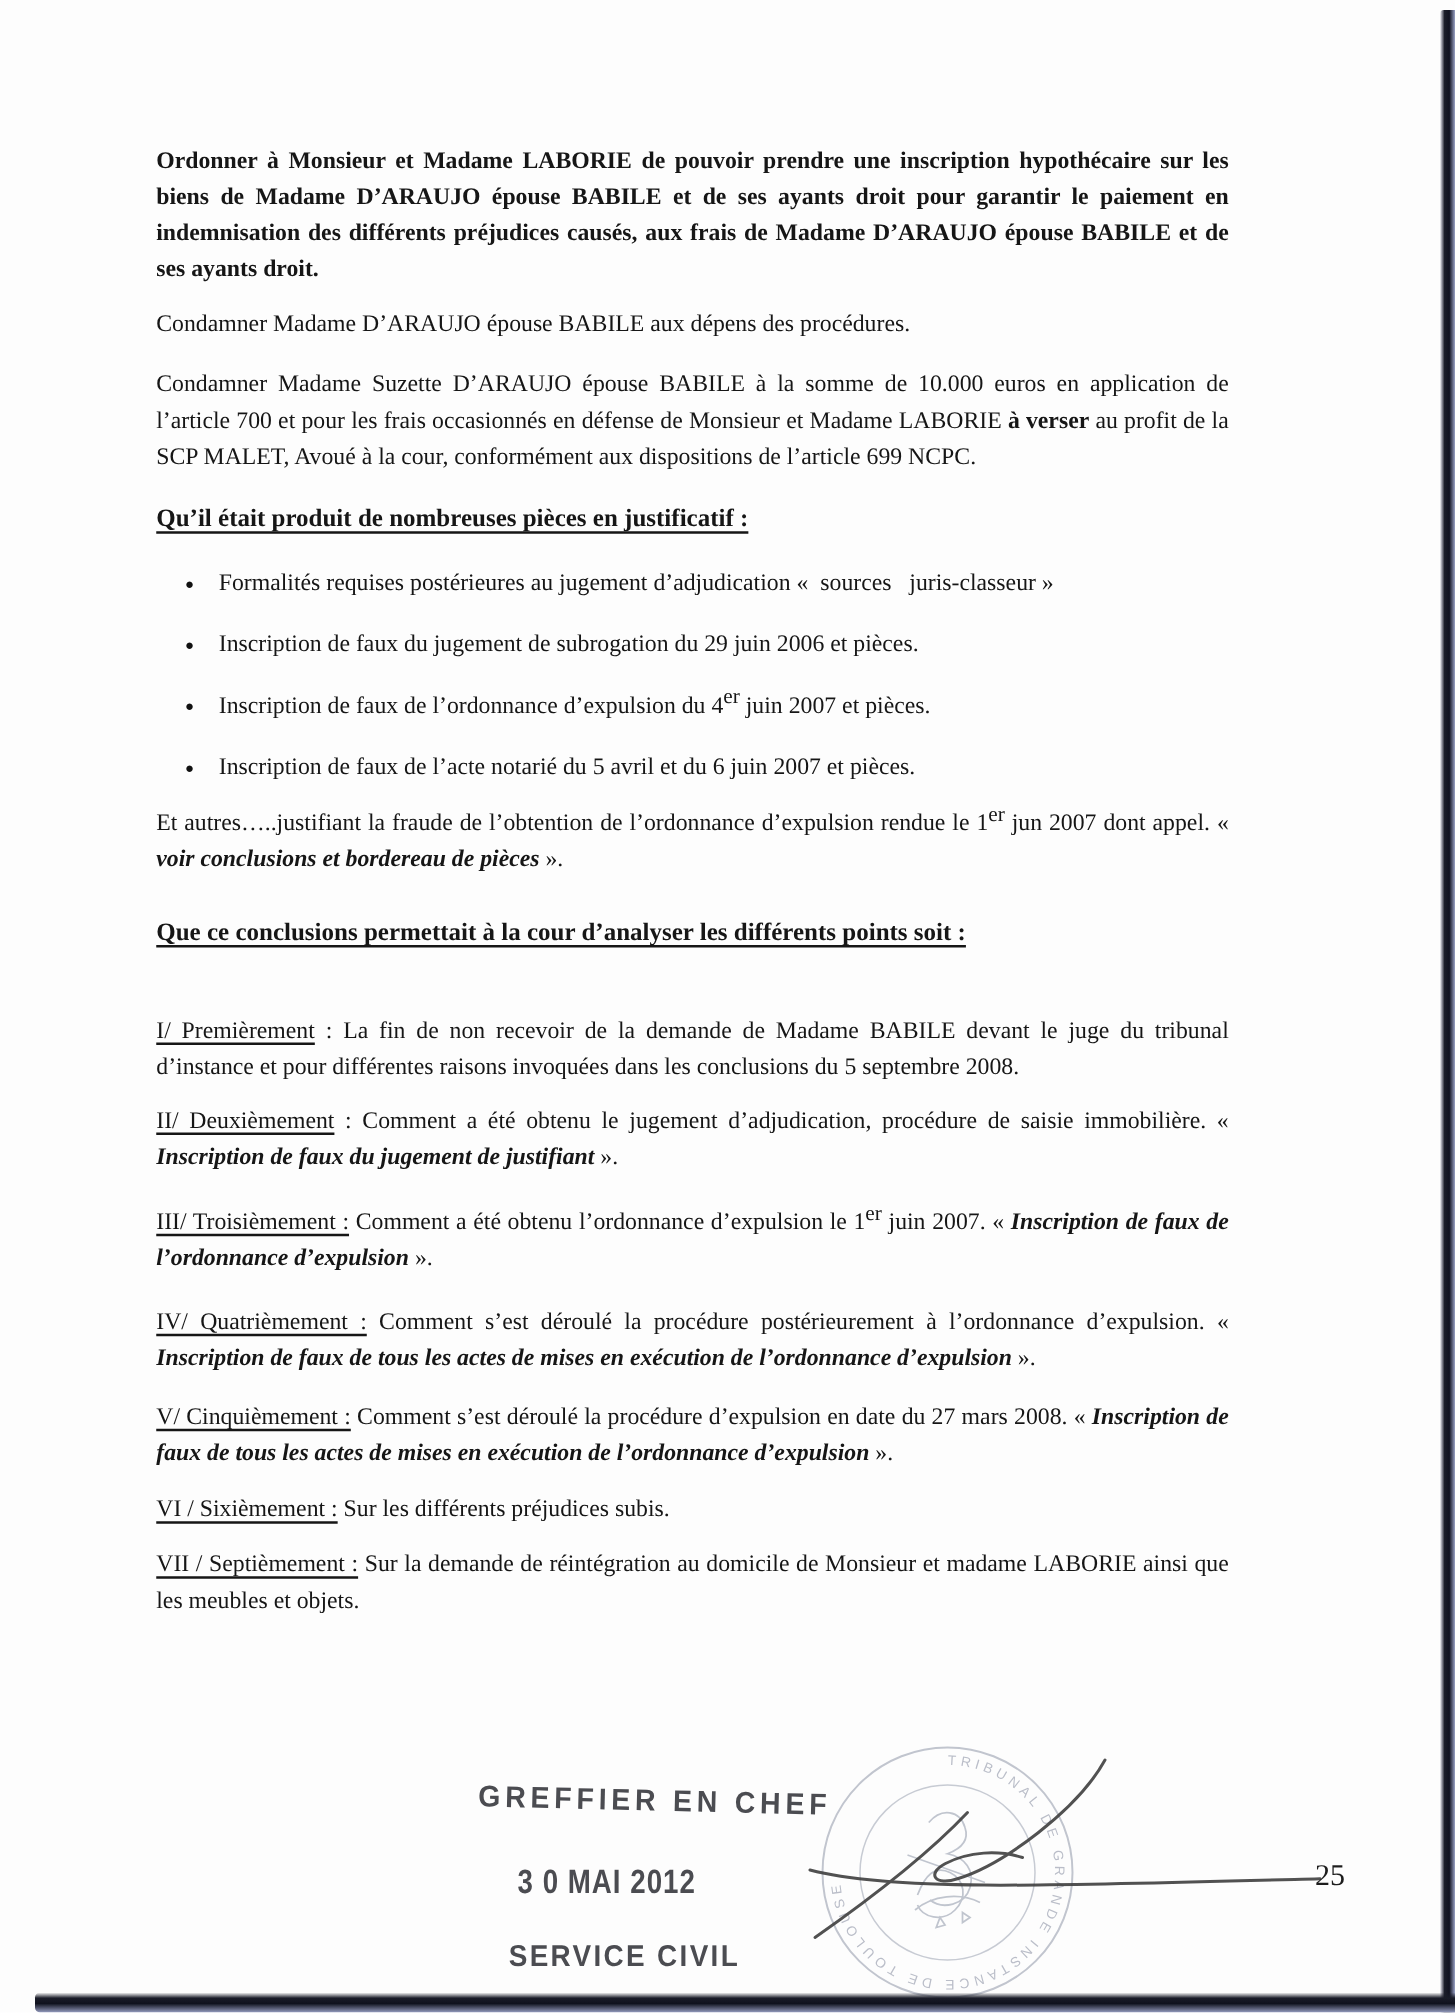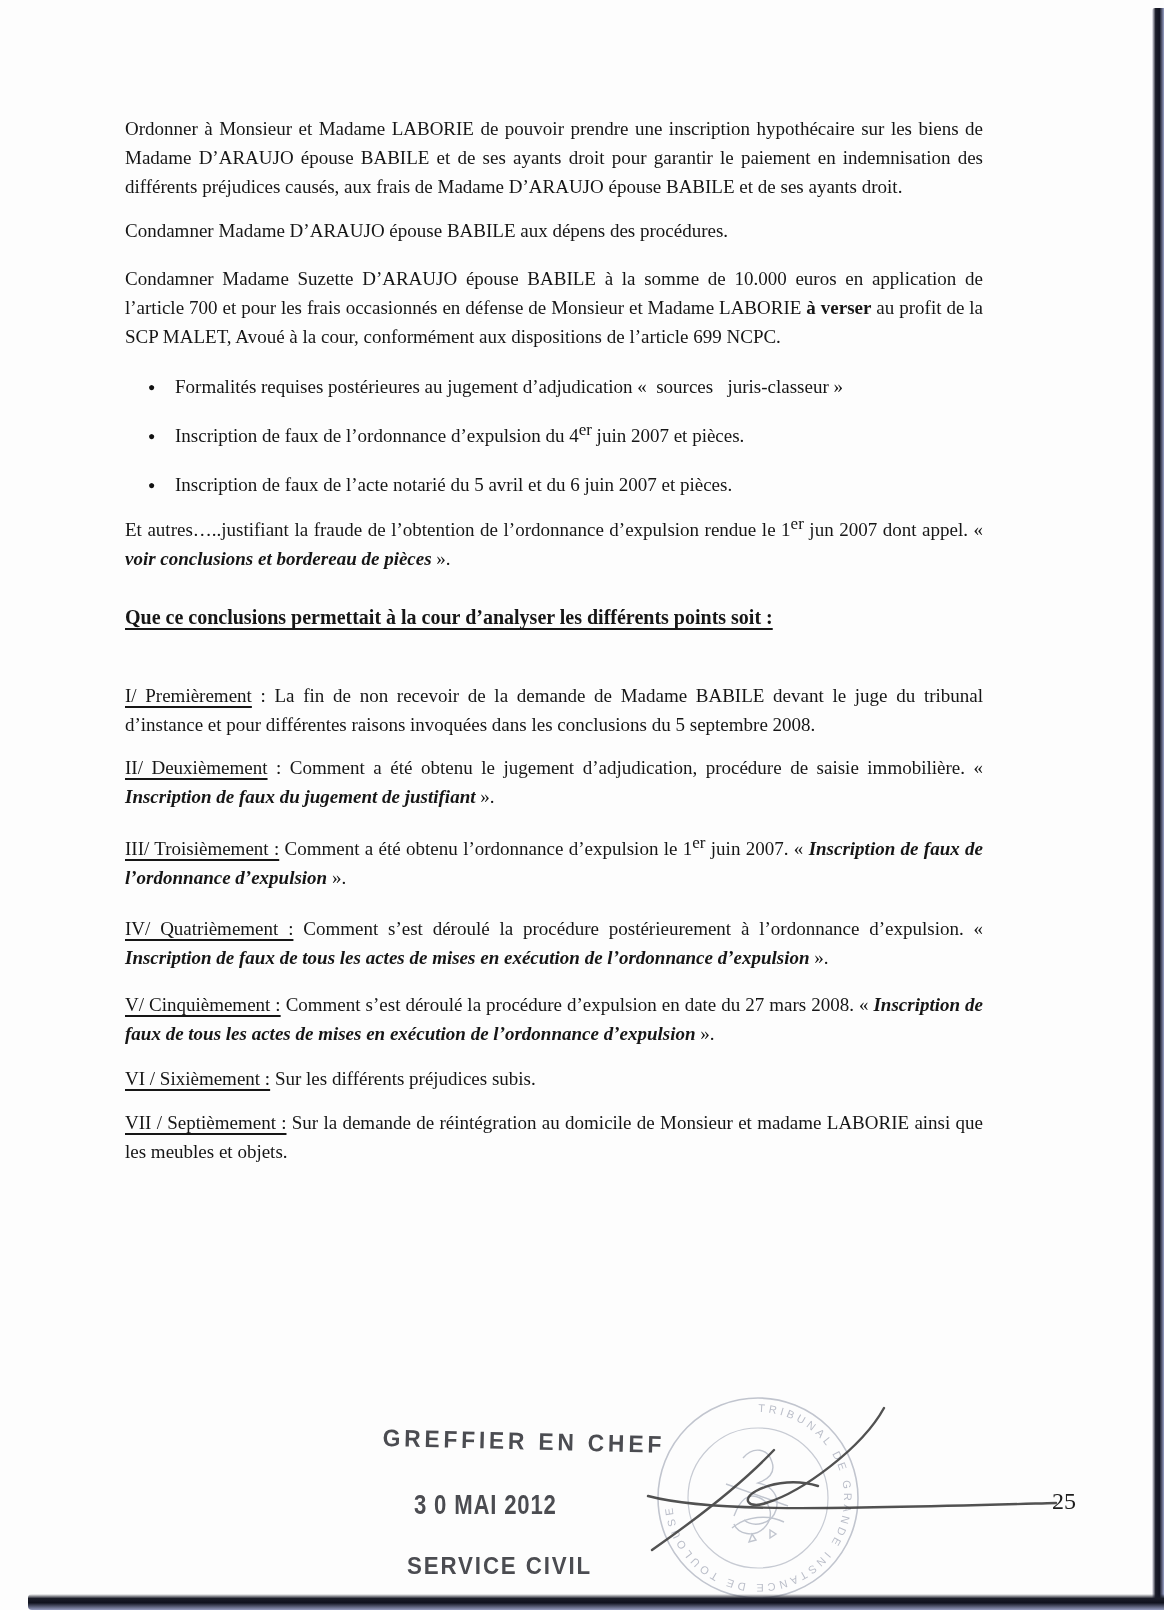--- a/index.html
+++ b/index.html
@@ -25,21 +25,21 @@
     position: absolute; left: 28px; right: 0; bottom: 0; height: 16px;
     background: linear-gradient(to bottom, rgba(185,185,200,0) 0%, #1a1c28 28%, #10121e 55%, #959cc0 100%);
     border-radius: 4px 0 0 4px;
   }
   .content {
     position: absolute; top: 0; left: 125px; width: 858px; padding-top: 114px;
     font-size: 19px; line-height: 29px;
   }
   .content p { margin: 0; text-align: justify; }
   .content p.single { text-align: left; }
-  .p1 { margin-bottom: 15px !important; }
+  .p1 { margin-bottom: 15px !important; font-weight: bold; }
   .p2 { margin-bottom: 19px !important; }
   .p3 { margin-bottom: 21px !important; }
   .heading {
     font-weight: bold; font-size: 20px; text-align: left !important;
     text-decoration: underline; text-decoration-thickness: 2px; text-underline-offset: 4px;
   }
   .h1 { margin-bottom: 22px !important; }
   .h2 { margin-bottom: 49px !important; }
   ul.bullets { margin: 0; padding: 0 0 0 28px; list-style: none; }
   ul.bullets li { position: relative; margin: 0 0 20px 22px; line-height: 29px; }
@@ -85,23 +85,25 @@
 <div class="page">
 
   <div class="content">
 
     <p class="p1">Ordonner à Monsieur et Madame LABORIE de pouvoir prendre une inscription hypothécaire sur les biens de Madame D’ARAUJO épouse BABILE et de ses ayants droit pour garantir le paiement en indemnisation des différents préjudices causés, aux frais de Madame D’ARAUJO épouse BABILE et de ses ayants droit.</p>
 
     <p class="p2 single">Condamner Madame D’ARAUJO épouse BABILE aux dépens des procédures.</p>
 
     <p class="p3"><span>Condamner Madame Suzette D’ARAUJO épouse BABILE à la somme de 10.000 euros en application de l’article 700 et pour les frais occasionnés en défense de Monsieur et Madame LABORIE </span><b>à verser</b><span> au profit de la SCP MALET, Avoué à la cour, conformément aux dispositions de l’article 699 NCPC.</span></p>
 
+    <p class="heading h1">Qu’il était produit de nombreuses pièces en justificatif :</p>
 
     <ul class="bullets">
       <li><span class="prewrap">Formalités requises postérieures au jugement d’adjudication «  sources   juris-classeur »</span></li>
+      <li><span>Inscription de faux du jugement de subrogation du 29 juin 2006 et pièces.</span></li>
       <li><span>Inscription de faux de l’ordonnance d’expulsion du 4</span><sup>er</sup><span> juin 2007 et pièces.</span></li>
       <li><span>Inscription de faux de l’acte notarié du 5 avril et du 6 juin 2007 et pièces.</span></li>
     </ul>
 
     <p class="p4"><span>Et autres…..justifiant la fraude de l’obtention de l’ordonnance d’expulsion rendue le 1</span><sup>er</sup><span class="prewrap"> jun 2007 dont appel. «  </span><span class="bi">voir conclusions et bordereau de pièces</span><span> ».</span></p>
 
     <p class="heading h2">Que ce conclusions permettait à la cour d’analyser les différents points soit :</p>
 
     <p class="sec sec-0"><span class="lead">I/ Premièrement</span><span> : </span><span>La fin de non recevoir de la demande de Madame BABILE devant le juge du tribunal d’instance et pour différentes raisons invoquées dans les conclusions du 5 septembre 2008.</span></p>
 

